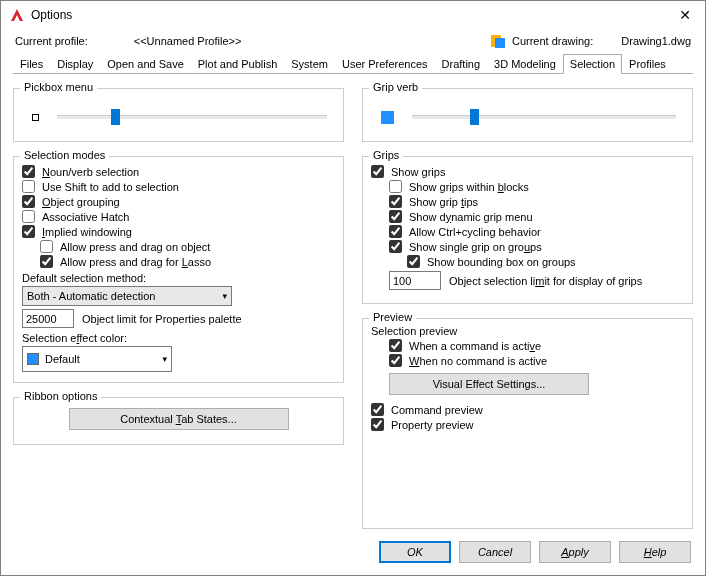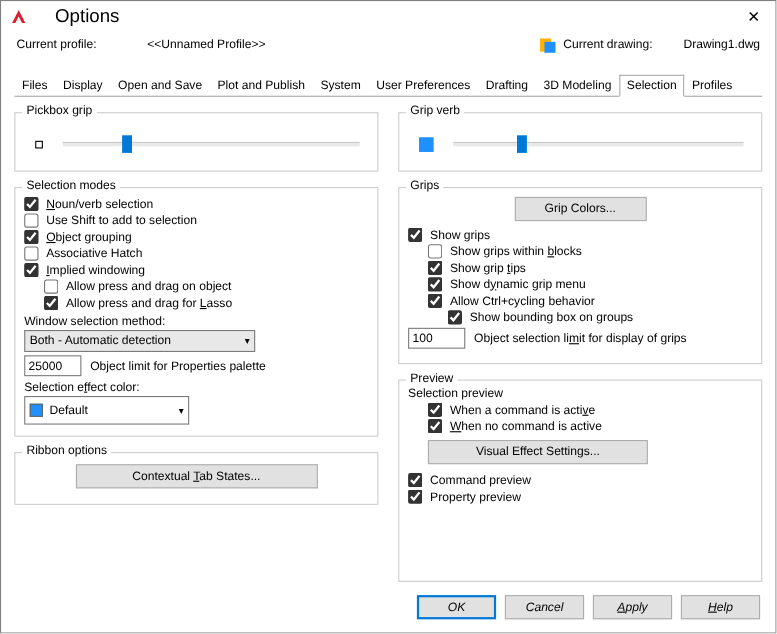--- a/index.html
+++ b/index.html
@@ -1,26 +1,26 @@
 <!DOCTYPE html>
 <html><head>
 <meta charset="utf-8">
 <style>
 * { box-sizing: border-box; }
 body { margin: 0; font-family: "Segoe UI", Tahoma, sans-serif; font-size: 11px; background: #fff; color: #000; }
 .window { width: 706px; height: 576px; border: 1px solid #808080; position: relative; display: flex; flex-direction: column; }
 .titlebar { height: 28px; display: flex; align-items: center; padding: 0 8px; }
 .titlebar .logo { width: 16px; height: 16px; margin-right: 6px; }
-.titlebar-title { font-size: 17px; margin-left: 19px; }
+.titlebar-title { font-size: 12px; }
 .titlebar .close { margin-left: auto; font-size: 14px; cursor: default; padding: 2px 6px; }
 .toprow { display: flex; align-items: center; padding: 4px 14px 2px 14px; }
 .toprow .profile-label { margin-right: 46px; }
 .toprow .drawing-icon { width: 16px; height: 16px; margin-left: auto; margin-right: 6px; }
 .toprow .drawing-label { margin-right: 28px; }
-.tabs { display: flex; padding: 0 12px; margin-top: 16px; text-align: right; }
+.tabs { display: flex; padding: 0 12px; margin-top: 2px; text-align: right; }
 .tab { padding: 3px 6px; border: 1px solid transparent; position: relative; top: 1px; cursor: default; }
 .tab.active { border: 1px solid #aaa; border-bottom: 1px solid #fff; background: #fff; }
 .tabline { border-top: 1px solid #aaa; margin: 0 12px; }
 .content { display: flex; padding: 8px 12px 4px 12px; gap: 18px; flex: 1; overflow: hidden; }
 .col { flex: 1; display: flex; flex-direction: column; gap: 8px; }
 .group { border: 1px solid #ccc; padding: 6px 8px 10px 8px; position: relative; margin-top: 6px; }
 .group-label { position: absolute; top: -8px; left: 6px; background: #fff; padding: 0 4px; }
 .slider-area { display: flex; align-items: center; gap: 18px; padding: 14px 8px 6px 10px; }
 .pickbox-preview { width: 7px; height: 7px; border: 1px solid #000; }
 .grip-preview { width: 13px; height: 13px; background: #1e90ff; border: 1px solid #1e90ff; }
@@ -85,21 +85,21 @@
     <div class="tab active">Selection</div>
     <div class="tab">Profiles</div>
   </div>
   <div class="tabline"></div>
 
   <div class="content">
 
     <div class="col">
 
       <div class="group">
-        <span class="group-label">Pickbox grip</span>
+        <span class="group-label">Pickbox menu</span>
         <div class="slider-area">
           <div class="pickbox-preview"></div>
           <div class="slider">
             <div class="slider-track"></div>
             <div class="slider-thumb" style="left:20%"></div>
           </div>
         </div>
       </div>
 
       <div class="group">
@@ -127,21 +127,21 @@
           </div>
         <div class="chk-row indent1">
             <input type="checkbox" style="">
             <span class="lbl">Allow press and drag on object</span>
           </div>
         <div class="chk-row indent1">
             <input type="checkbox" checked="" style="">
             <span class="lbl">Allow press and drag for <span class="u">L</span>asso</span>
           </div>
 
-        <div class="section-text">Window selection method:</div>
+        <div class="section-text">Default selection method:</div>
         <div class="combo">
           <span>Both - Automatic detection</span>
           <span class="combo-arrow">▾</span>
         </div>
 
         <div class="field-row">
           <input class="text-input" value="25000" style="">
           <span>Object limit for Properties palette</span>
         </div>
 
@@ -168,46 +168,49 @@
           <div class="grip-preview"></div>
           <div class="slider">
             <div class="slider-track"></div>
             <div class="slider-thumb" style="left:22%"></div>
           </div>
         </div>
       </div>
 
       <div class="group">
         <span class="group-label">Grips</span>
-        <button class="btn btn-grip">Grip Colors...</button>
         <div class="chk-row">
             <input type="checkbox" checked="" style="">
             <span class="lbl">Show grips</span>
           </div>
         <div class="chk-row indent1">
             <input type="checkbox" style="">
             <span class="lbl">Show grips within <span class="u">b</span>locks</span>
           </div>
         <div class="chk-row indent1">
             <input type="checkbox" checked="" style="">
             <span class="lbl">Show grip <span class="u">t</span>ips</span>
           </div>
         <div class="chk-row indent1">
             <input type="checkbox" checked="" style="">
             <span class="lbl">Show d<span class="u">y</span>namic grip menu</span>
           </div>
         <div class="chk-row indent1">
             <input type="checkbox" checked="" style="">
             <span class="lbl">Allow Ctrl+cycling behavior</span>
           </div>
+        <div class="chk-row indent1">
+            <input type="checkbox" checked="" style="">
+            <span class="lbl">Show single grip on gro<span class="u">u</span>ps</span>
+          </div>
         <div class="chk-row indent2">
             <input type="checkbox" checked="" style="">
             <span class="lbl">Show bounding box on groups</span>
           </div>
-        <div class="field-row indent1" style="margin-left:0">
+        <div class="field-row indent1" style="margin-left:18px">
           <input class="text-input" value="100" style="">
           <span>Object selection li<span class="u">m</span>it for display of grips</span>
         </div>
       </div>
 
       <div class="group" style="flex:1">
         <span class="group-label">Preview</span>
         <div class="sub-group-label">Selection preview</div>
         <div class="chk-row indent1">
             <input type="checkbox" checked="" style="">

